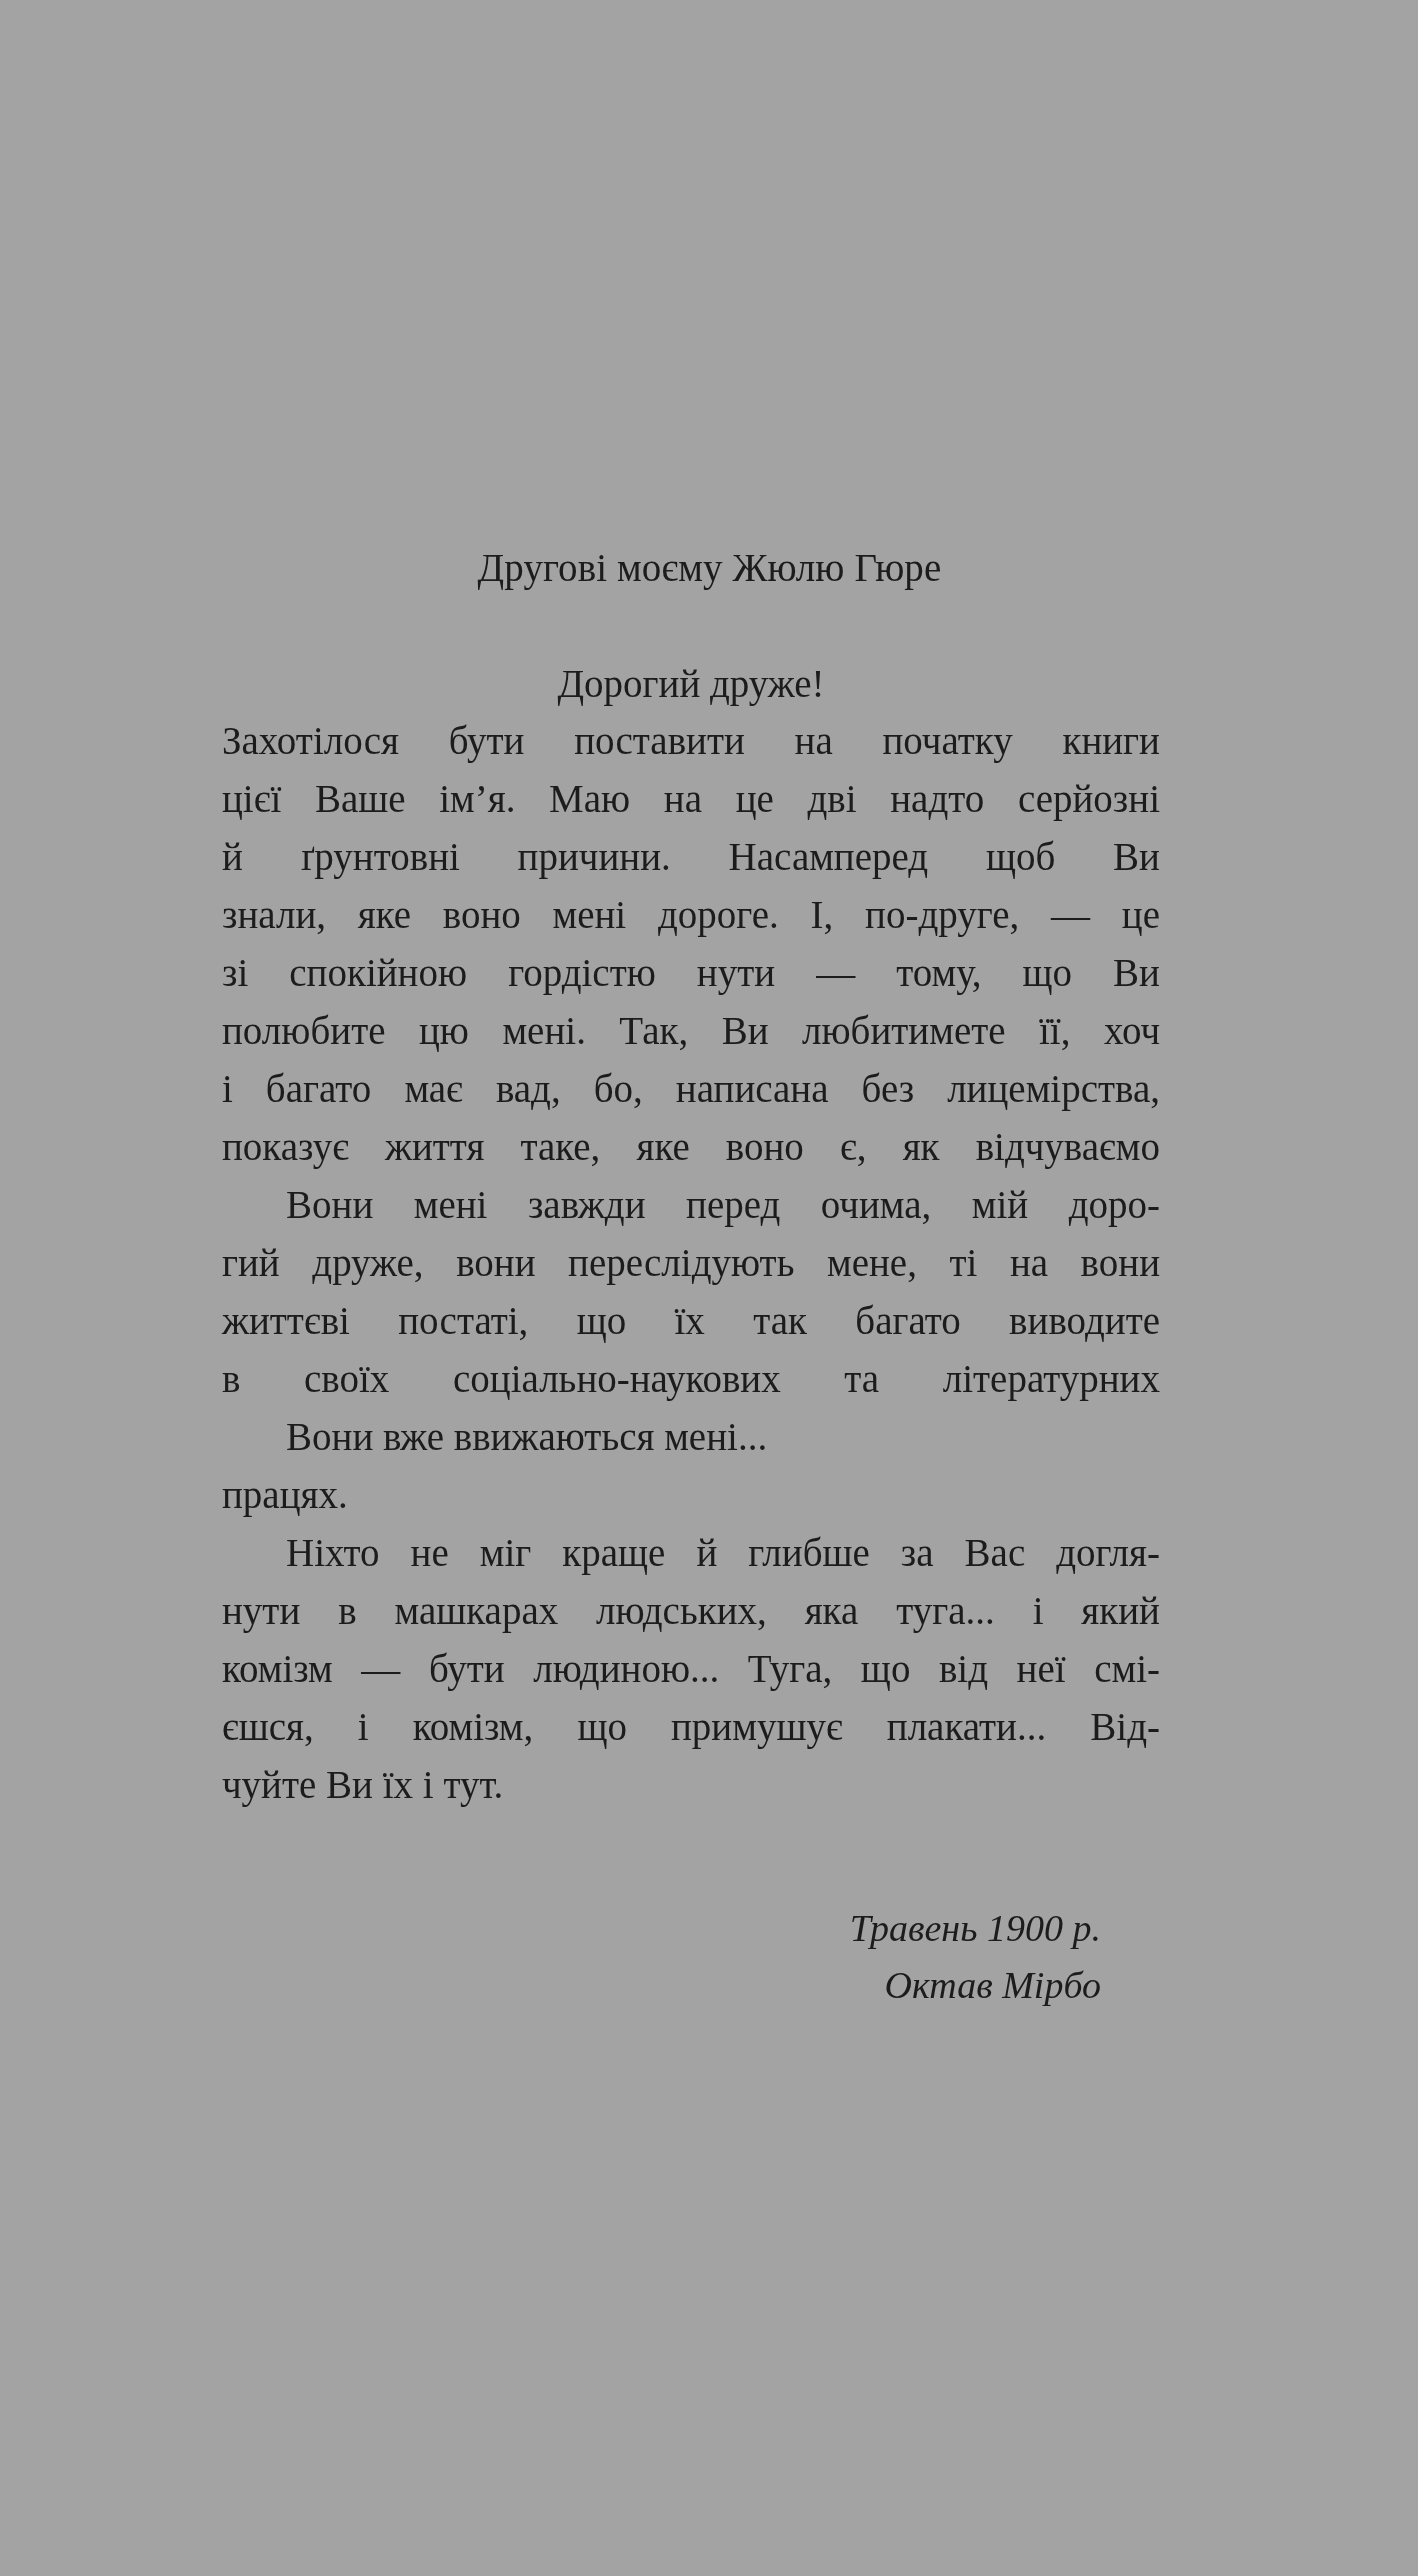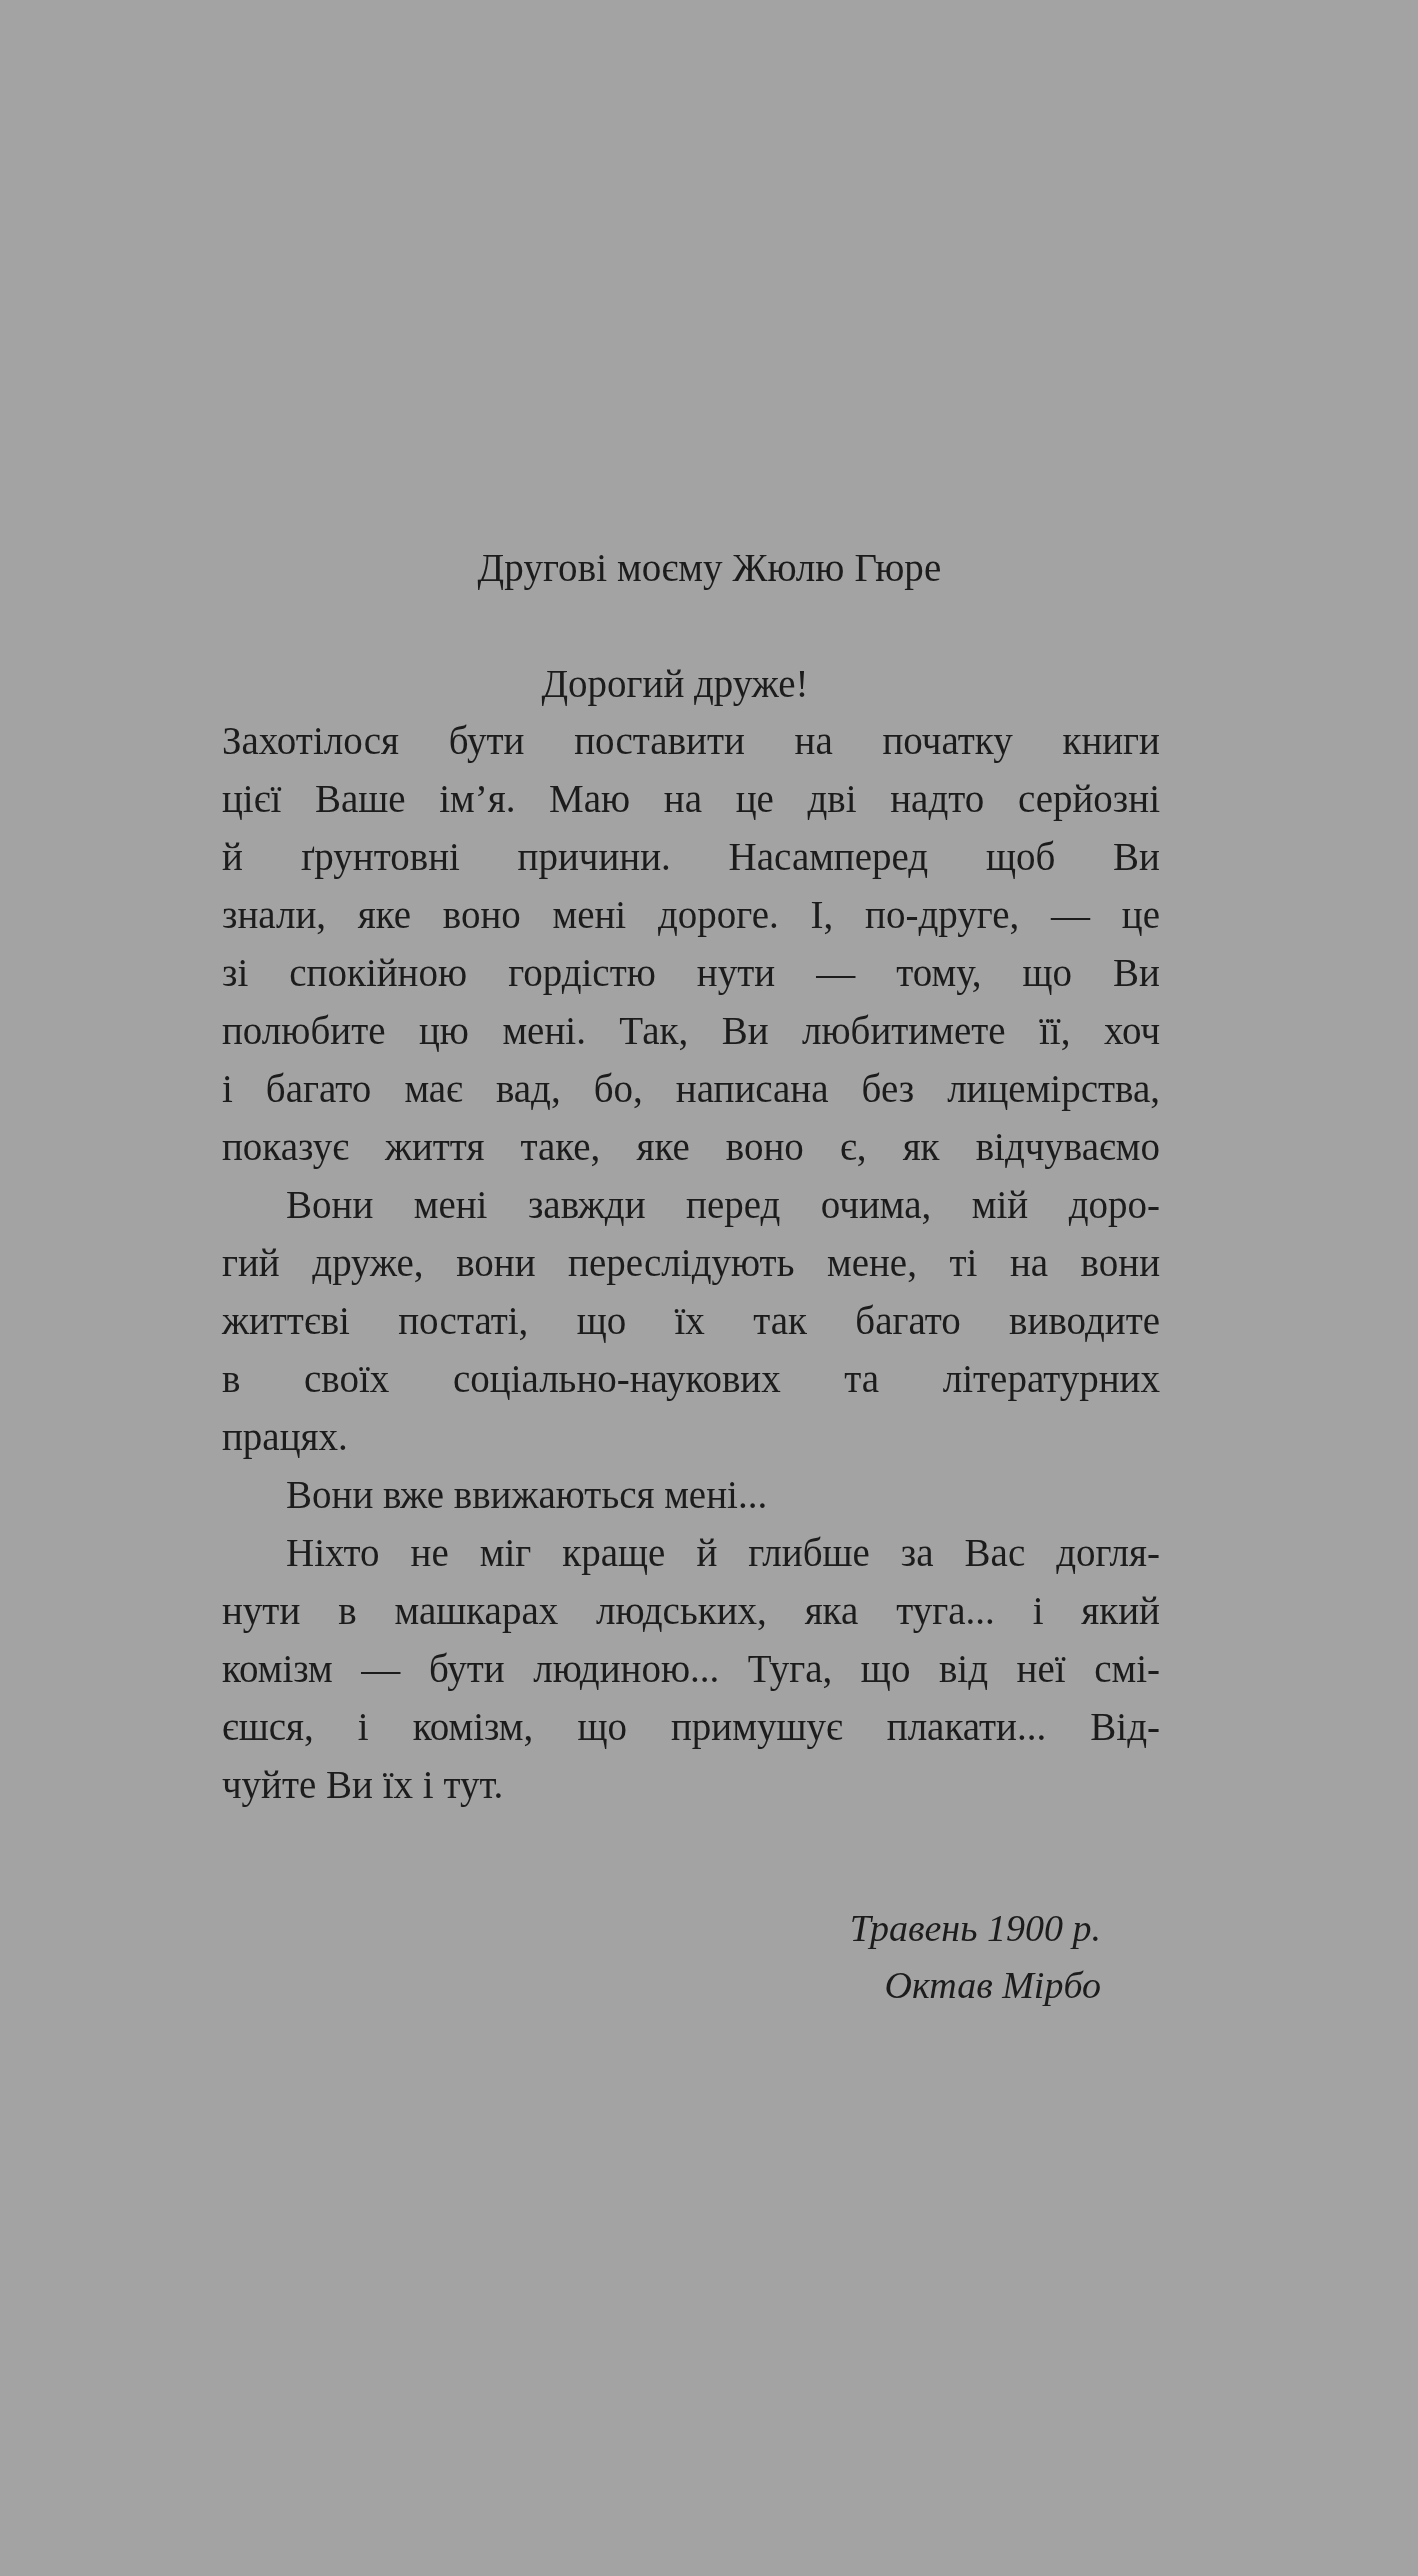--- a/index.html
+++ b/index.html
@@ -28,21 +28,21 @@
       width: 1419px;
       top: 544px;
       height: 47px;
       line-height: 47px;
       text-align: center;
       font-size: 39px;
       letter-spacing: 0.1px;
     }
     .salutation {
       position: absolute;
-      left: 206px;
+      left: 222px;
       width: 938px;
       top: 660px;
       height: 47px;
       line-height: 47px;
       text-align: center;
       font-size: 39px;
     }
     .body-block {
       position: absolute;
       left: 222px;
@@ -97,23 +97,23 @@
     <span class="line">знали, яке воно мені дороге. І, по-друге, — це</span>
     <span class="line">зі спокійною гордістю нути — тому, що Ви</span>
     <span class="line">полюбите цю мені. Так, Ви любитимете її, хоч</span>
     <span class="line">і багато має вад, бо, написана без лицемірства,</span>
     <span class="line">показує життя таке, яке воно є, як відчуваємо</span>
 
     <span class="line indent">Вони мені завжди перед очима, мій доро-</span>
     <span class="line">гий друже, вони переслідують мене, ті на вони</span>
     <span class="line">життєві постаті, що їх так багато виводите</span>
     <span class="line">в своїх соціально-наукових та літературних</span>
+    <span class="line indent last">Вони вже ввижаються мені...</span>
+
     <span class="line last">працях.</span>
-
-    <span class="line indent last">Вони вже ввижаються мені...</span>
 
     <span class="line indent">Ніхто не міг краще й глибше за Вас догля-</span>
     <span class="line">нути в машкарах людських, яка туга... і який</span>
     <span class="line">комізм — бути людиною... Туга, що від неї смі-</span>
     <span class="line">єшся, і комізм, що примушує плакати... Від-</span>
     <span class="line last">чуйте Ви їх і тут.</span>
   </div>
 
   <div class="signature">
     <span class="sig-line">Травень 1900 р.</span>

